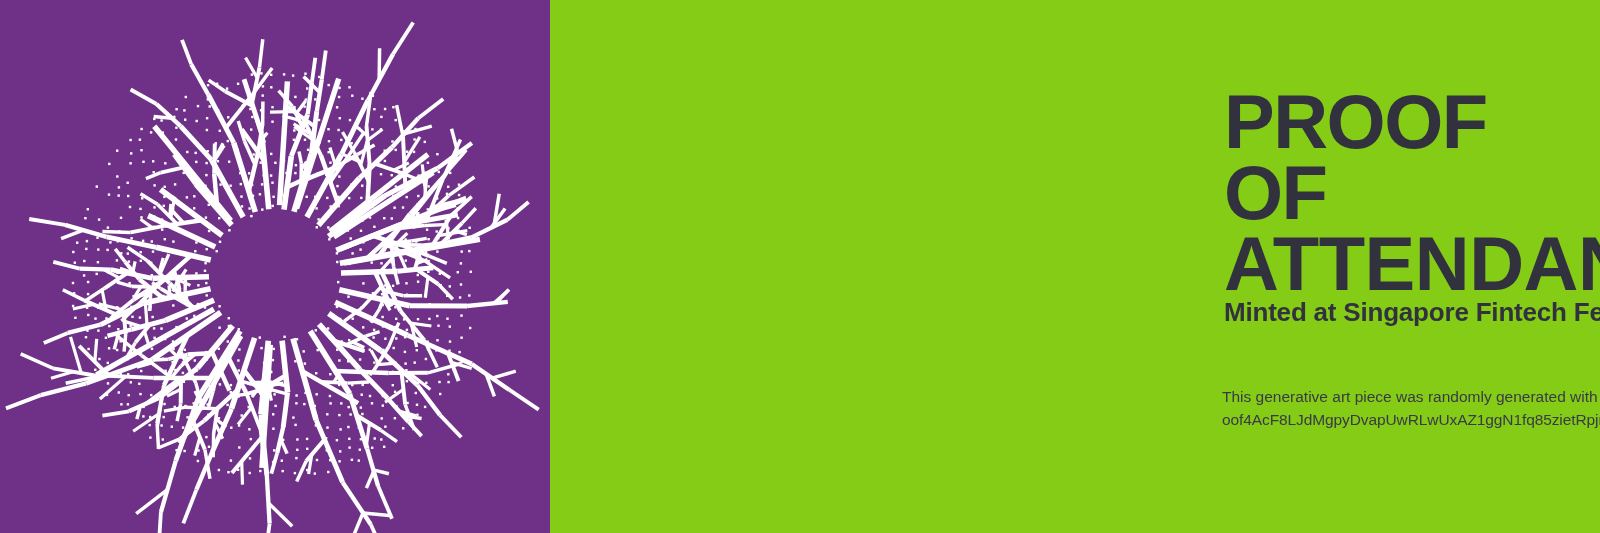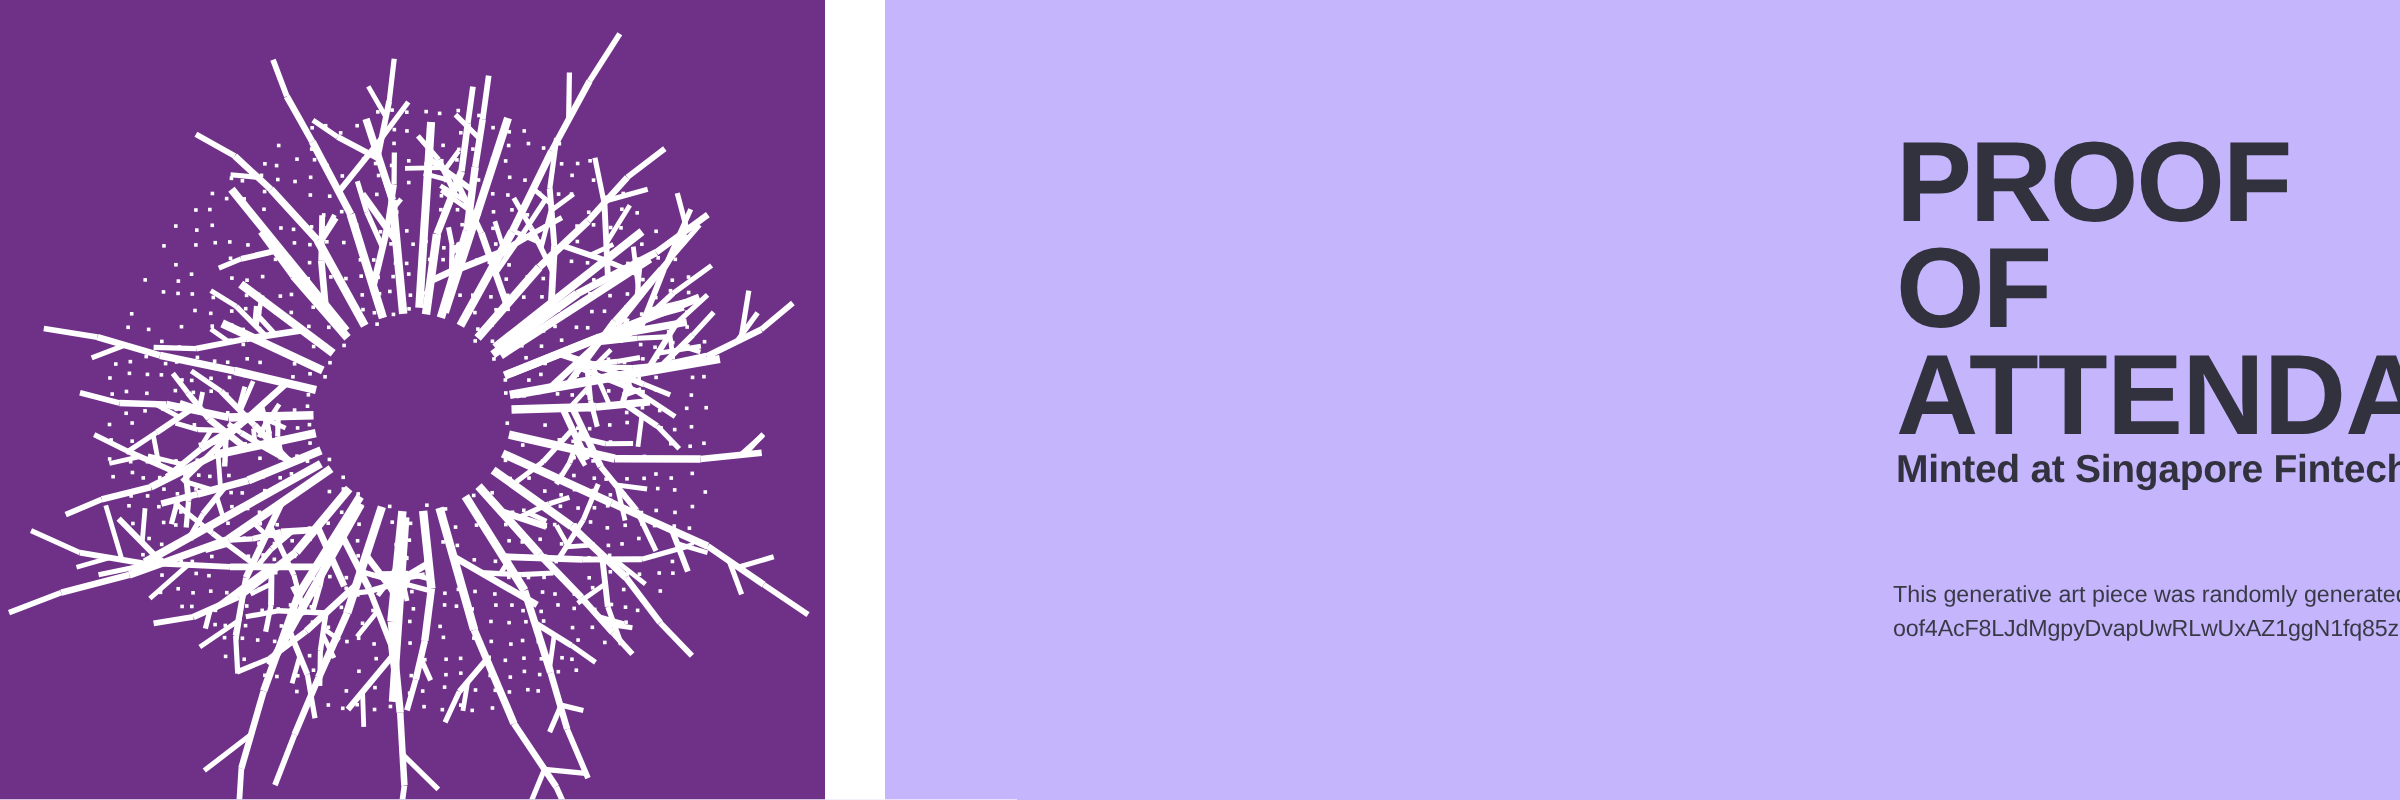--- a/index.html
+++ b/index.html
@@ -35,22 +35,21 @@
     display: block;
     width: 550px;
     height: 533px;
   }
 
   
   .text-panel {
     position: relative;
     flex: 1 1 auto;
     height: 533px;
-    background: #c4b5fd;
-    margin-left: 40px;
+    background: #84cc16;
   }
 
   .title-block {
     position: absolute;
     left: 674px;
     top: 86px;
   }
   .title-line {
     font-family: "Liberation Sans", sans-serif;
     font-weight: 700;

